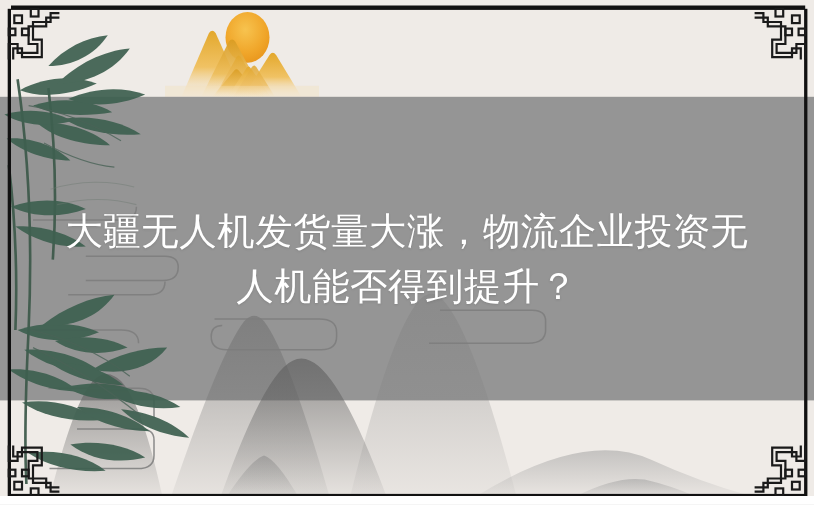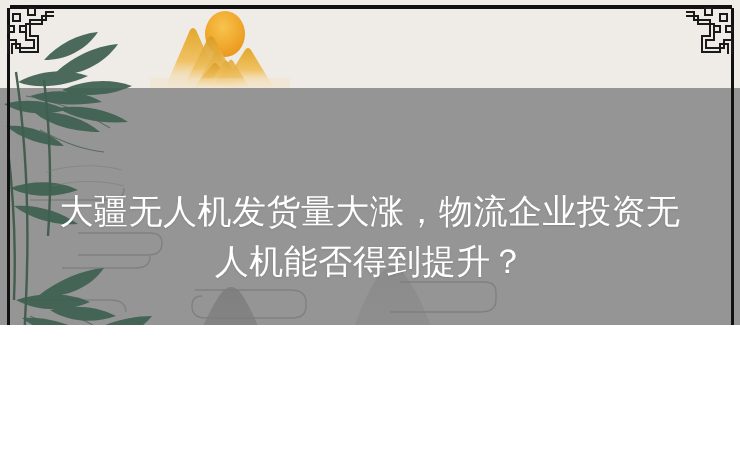--- a/index.html
+++ b/index.html
@@ -7,21 +7,21 @@
     padding: 0;
     background: #ffffff;
   }
   body {
     font-family: "Liberation Sans", "DejaVu Sans", sans-serif;
   }
 
   #poster {
     position: relative;
     width: 740px;
-    height: 325px;
+    height: 451px;
     overflow: hidden;
     background: #efebe7;
   }
 
   
   .layer {
     position: absolute;
     left: 0;
     top: 0;
     width: 740px;

